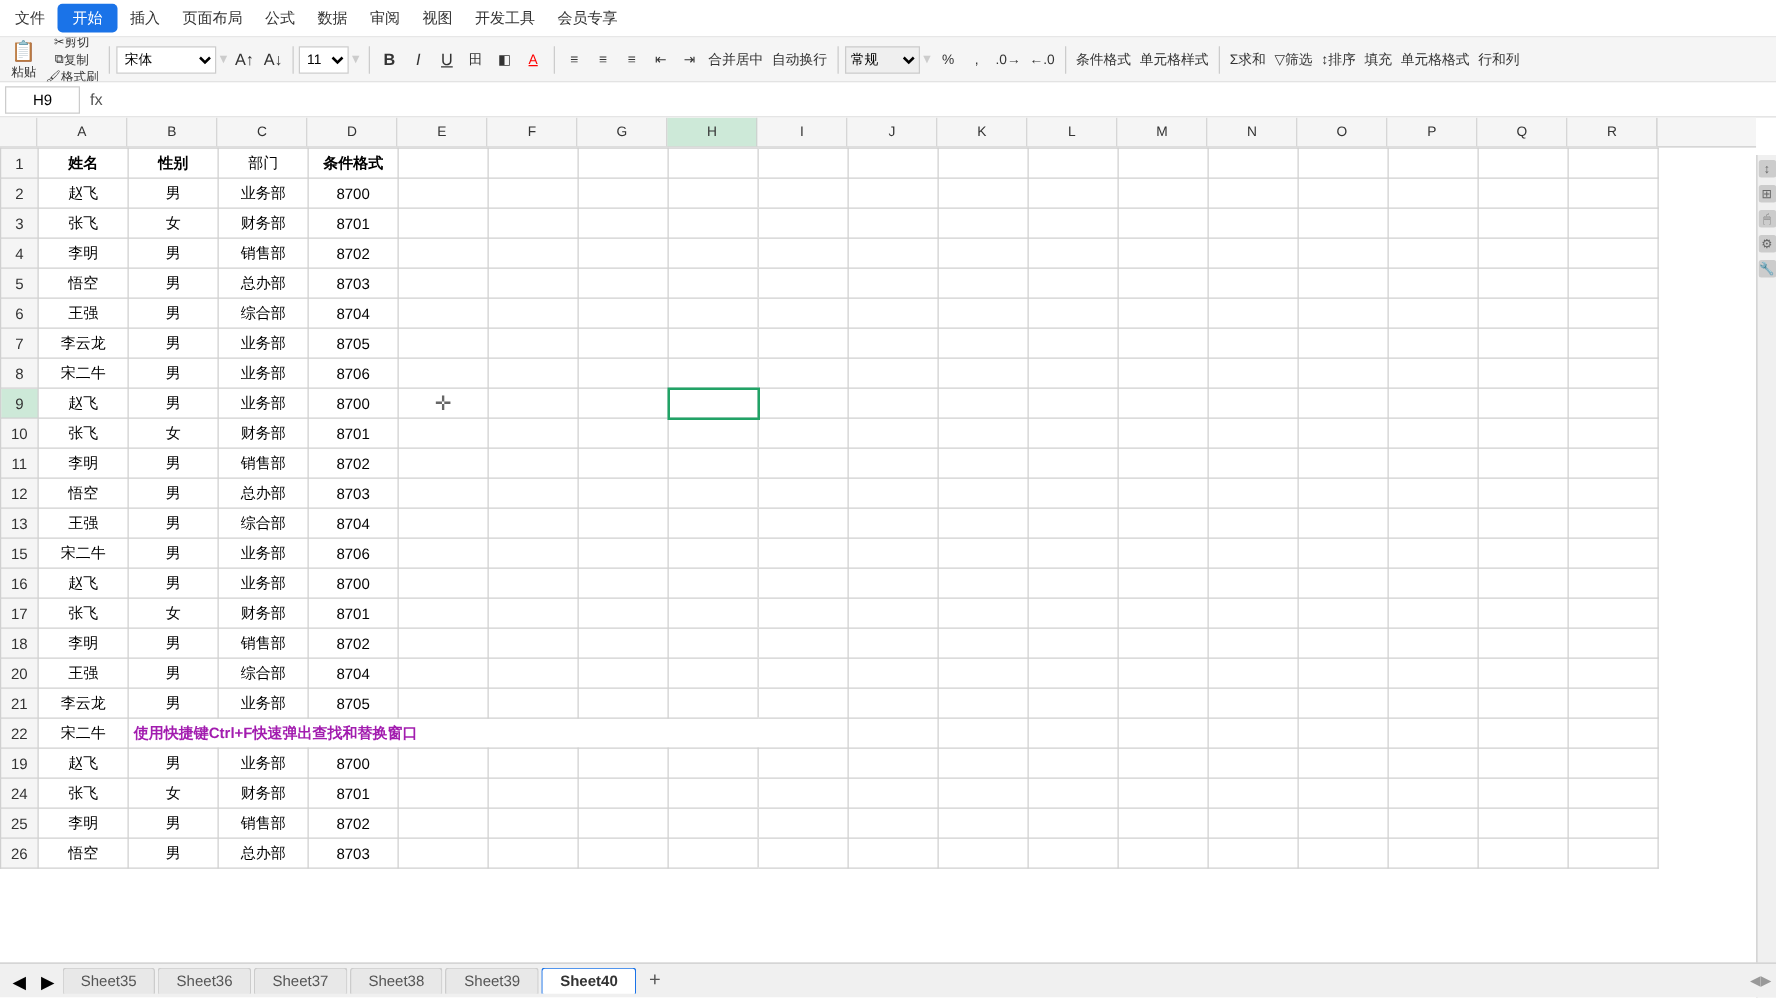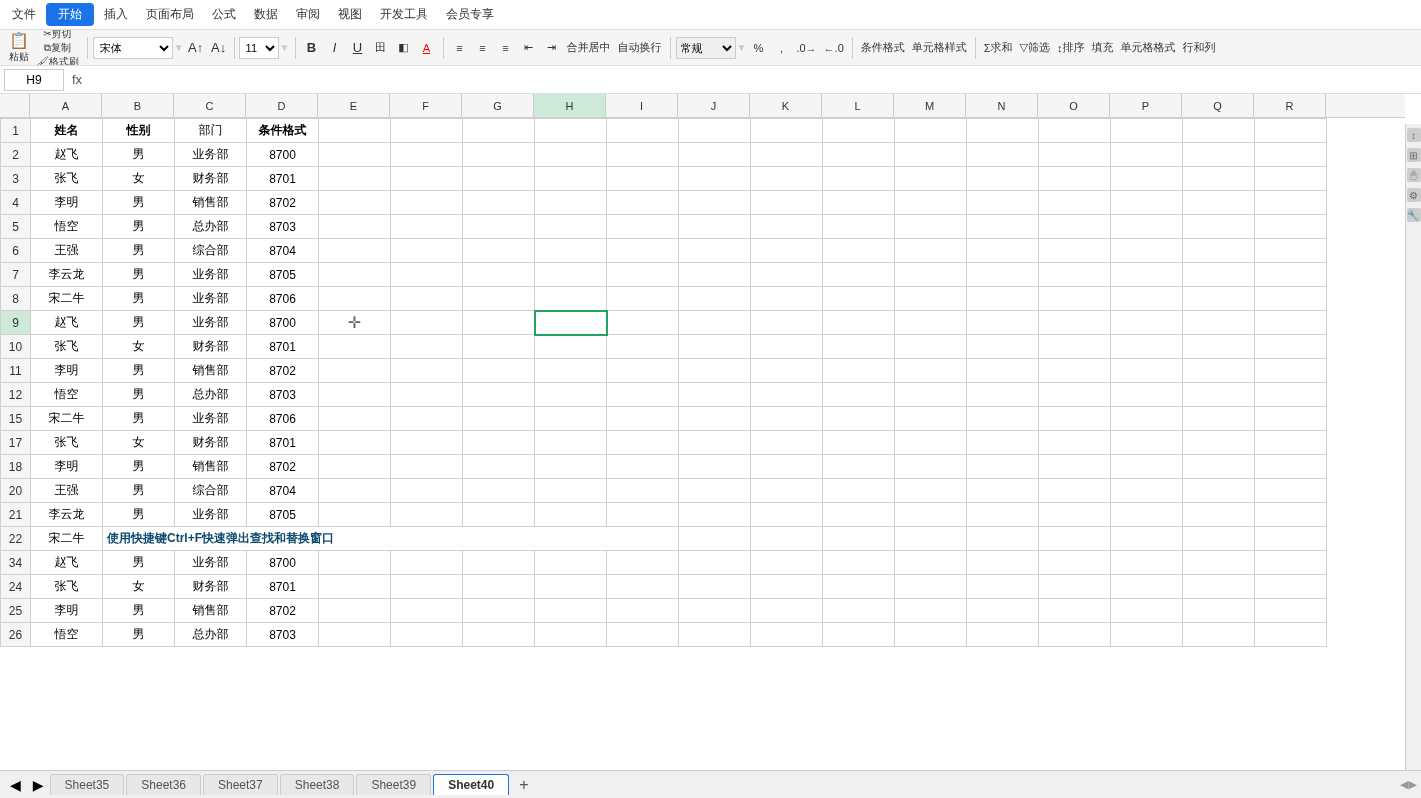--- a/index.html
+++ b/index.html
@@ -111,21 +111,21 @@
     }
 
     
     .h-col-header { background: #cde9d8 !important; }
 
     
     .active-row-num { background: #cde9d8 !important; }
 
     
     .annotation-cell {
-      color: #0c4a6e; font-size: 18px; font-weight: bold;
+      color: #a21caf; font-size: 18px; font-weight: bold;
       text-align: left !important; white-space: nowrap;
     }
 
     
     .sheet-tabs {
       display: flex; align-items: center; height: 28px;
       background: #f0f0f0; border-top: 1px solid #ccc;
       padding: 0 4px; gap: 0;
       position: absolute; bottom: 0; left: 0; right: 0;
     }
@@ -558,25 +558,67 @@
               <td class="data-cell" style="width: 72px;"></td>
               <td class="data-cell" style="width: 72px;"></td>
               <td class="data-cell" style="width: 72px;"></td>
               <td class="data-cell" style="width: 72px;"></td>
               <td class="data-cell" style="width: 72px;"></td>
               <td class="data-cell" style="width: 72px;"></td>
               <td class="data-cell" style="width: 72px;"></td>
               <td class="data-cell" style="width: 72px;"></td>
             </tr>
             <tr>
+              <td class="row-num">13</td>
+              <td class="data-cell col-a">王强</td>
+              <td class="data-cell col-b">男</td>
+              <td class="data-cell col-c">综合部</td>
+              <td class="data-cell col-d">8704</td>
+              <td class="data-cell" style="width: 72px;"></td>
+              <td class="data-cell" style="width: 72px;"></td>
+              <td class="data-cell" style="width: 72px;"></td>
+              <td class="data-cell" style="width: 72px; border-left: 1px dashed rgb(153, 153, 153); border-right: 1px dashed rgb(153, 153, 153);"></td>
+              <td class="data-cell" style="width: 72px;"></td>
+              <td class="data-cell" style="width: 72px;"></td>
+              <td class="data-cell" style="width: 72px;"></td>
+              <td class="data-cell" style="width: 72px;"></td>
+              <td class="data-cell" style="width: 72px;"></td>
+              <td class="data-cell" style="width: 72px;"></td>
+              <td class="data-cell" style="width: 72px;"></td>
+              <td class="data-cell" style="width: 72px;"></td>
+              <td class="data-cell" style="width: 72px;"></td>
+              <td class="data-cell" style="width: 72px;"></td>
+            </tr>
+            <tr>
               <td class="row-num">15</td>
               <td class="data-cell col-a">宋二牛</td>
               <td class="data-cell col-b">男</td>
               <td class="data-cell col-c">业务部</td>
               <td class="data-cell col-d">8706</td>
+              <td class="data-cell" style="width: 72px;"></td>
+              <td class="data-cell" style="width: 72px;"></td>
+              <td class="data-cell" style="width: 72px;"></td>
+              <td class="data-cell" style="width: 72px; border-left: 1px dashed rgb(153, 153, 153); border-right: 1px dashed rgb(153, 153, 153);"></td>
+              <td class="data-cell" style="width: 72px;"></td>
+              <td class="data-cell" style="width: 72px;"></td>
+              <td class="data-cell" style="width: 72px;"></td>
+              <td class="data-cell" style="width: 72px;"></td>
+              <td class="data-cell" style="width: 72px;"></td>
+              <td class="data-cell" style="width: 72px;"></td>
+              <td class="data-cell" style="width: 72px;"></td>
+              <td class="data-cell" style="width: 72px;"></td>
+              <td class="data-cell" style="width: 72px;"></td>
+              <td class="data-cell" style="width: 72px;"></td>
+            </tr>
+            <tr>
+              <td class="row-num">16</td>
+              <td class="data-cell col-a">赵飞</td>
+              <td class="data-cell col-b">男</td>
+              <td class="data-cell col-c">业务部</td>
+              <td class="data-cell col-d">8700</td>
               <td class="data-cell" style="width: 72px;"></td>
               <td class="data-cell" style="width: 72px;"></td>
               <td class="data-cell" style="width: 72px;"></td>
               <td class="data-cell" style="width: 72px; border-left: 1px dashed rgb(153, 153, 153); border-right: 1px dashed rgb(153, 153, 153);"></td>
               <td class="data-cell" style="width: 72px;"></td>
               <td class="data-cell" style="width: 72px;"></td>
               <td class="data-cell" style="width: 72px;"></td>
               <td class="data-cell" style="width: 72px;"></td>
               <td class="data-cell" style="width: 72px;"></td>
               <td class="data-cell" style="width: 72px;"></td>
@@ -677,21 +719,21 @@
               <td class="data-cell" style="width: 72px;"></td>
               <td class="data-cell" style="width: 72px;"></td>
               <td class="data-cell" style="width: 72px;"></td>
               <td class="data-cell" style="width: 72px;"></td>
               <td class="data-cell" style="width: 72px;"></td>
               <td class="data-cell" style="width: 72px;"></td>
               <td class="data-cell" style="width: 72px;"></td>
               <td class="data-cell" style="width: 72px;"></td>
             </tr>
             <tr>
-              <td class="row-num">34</td>
+              <td class="row-num">19</td>
               <td class="data-cell col-a">赵飞</td>
               <td class="data-cell col-b">男</td>
               <td class="data-cell col-c">业务部</td>
               <td class="data-cell col-d">8700</td>
               <td class="data-cell" style="width: 72px;"></td>
               <td class="data-cell" style="width: 72px;"></td>
               <td class="data-cell" style="width: 72px;"></td>
               <td class="data-cell" style="width: 72px; border-left: 1px dashed rgb(153, 153, 153); border-right: 1px dashed rgb(153, 153, 153);"></td>
               <td class="data-cell" style="width: 72px;"></td>
               <td class="data-cell" style="width: 72px;"></td>

